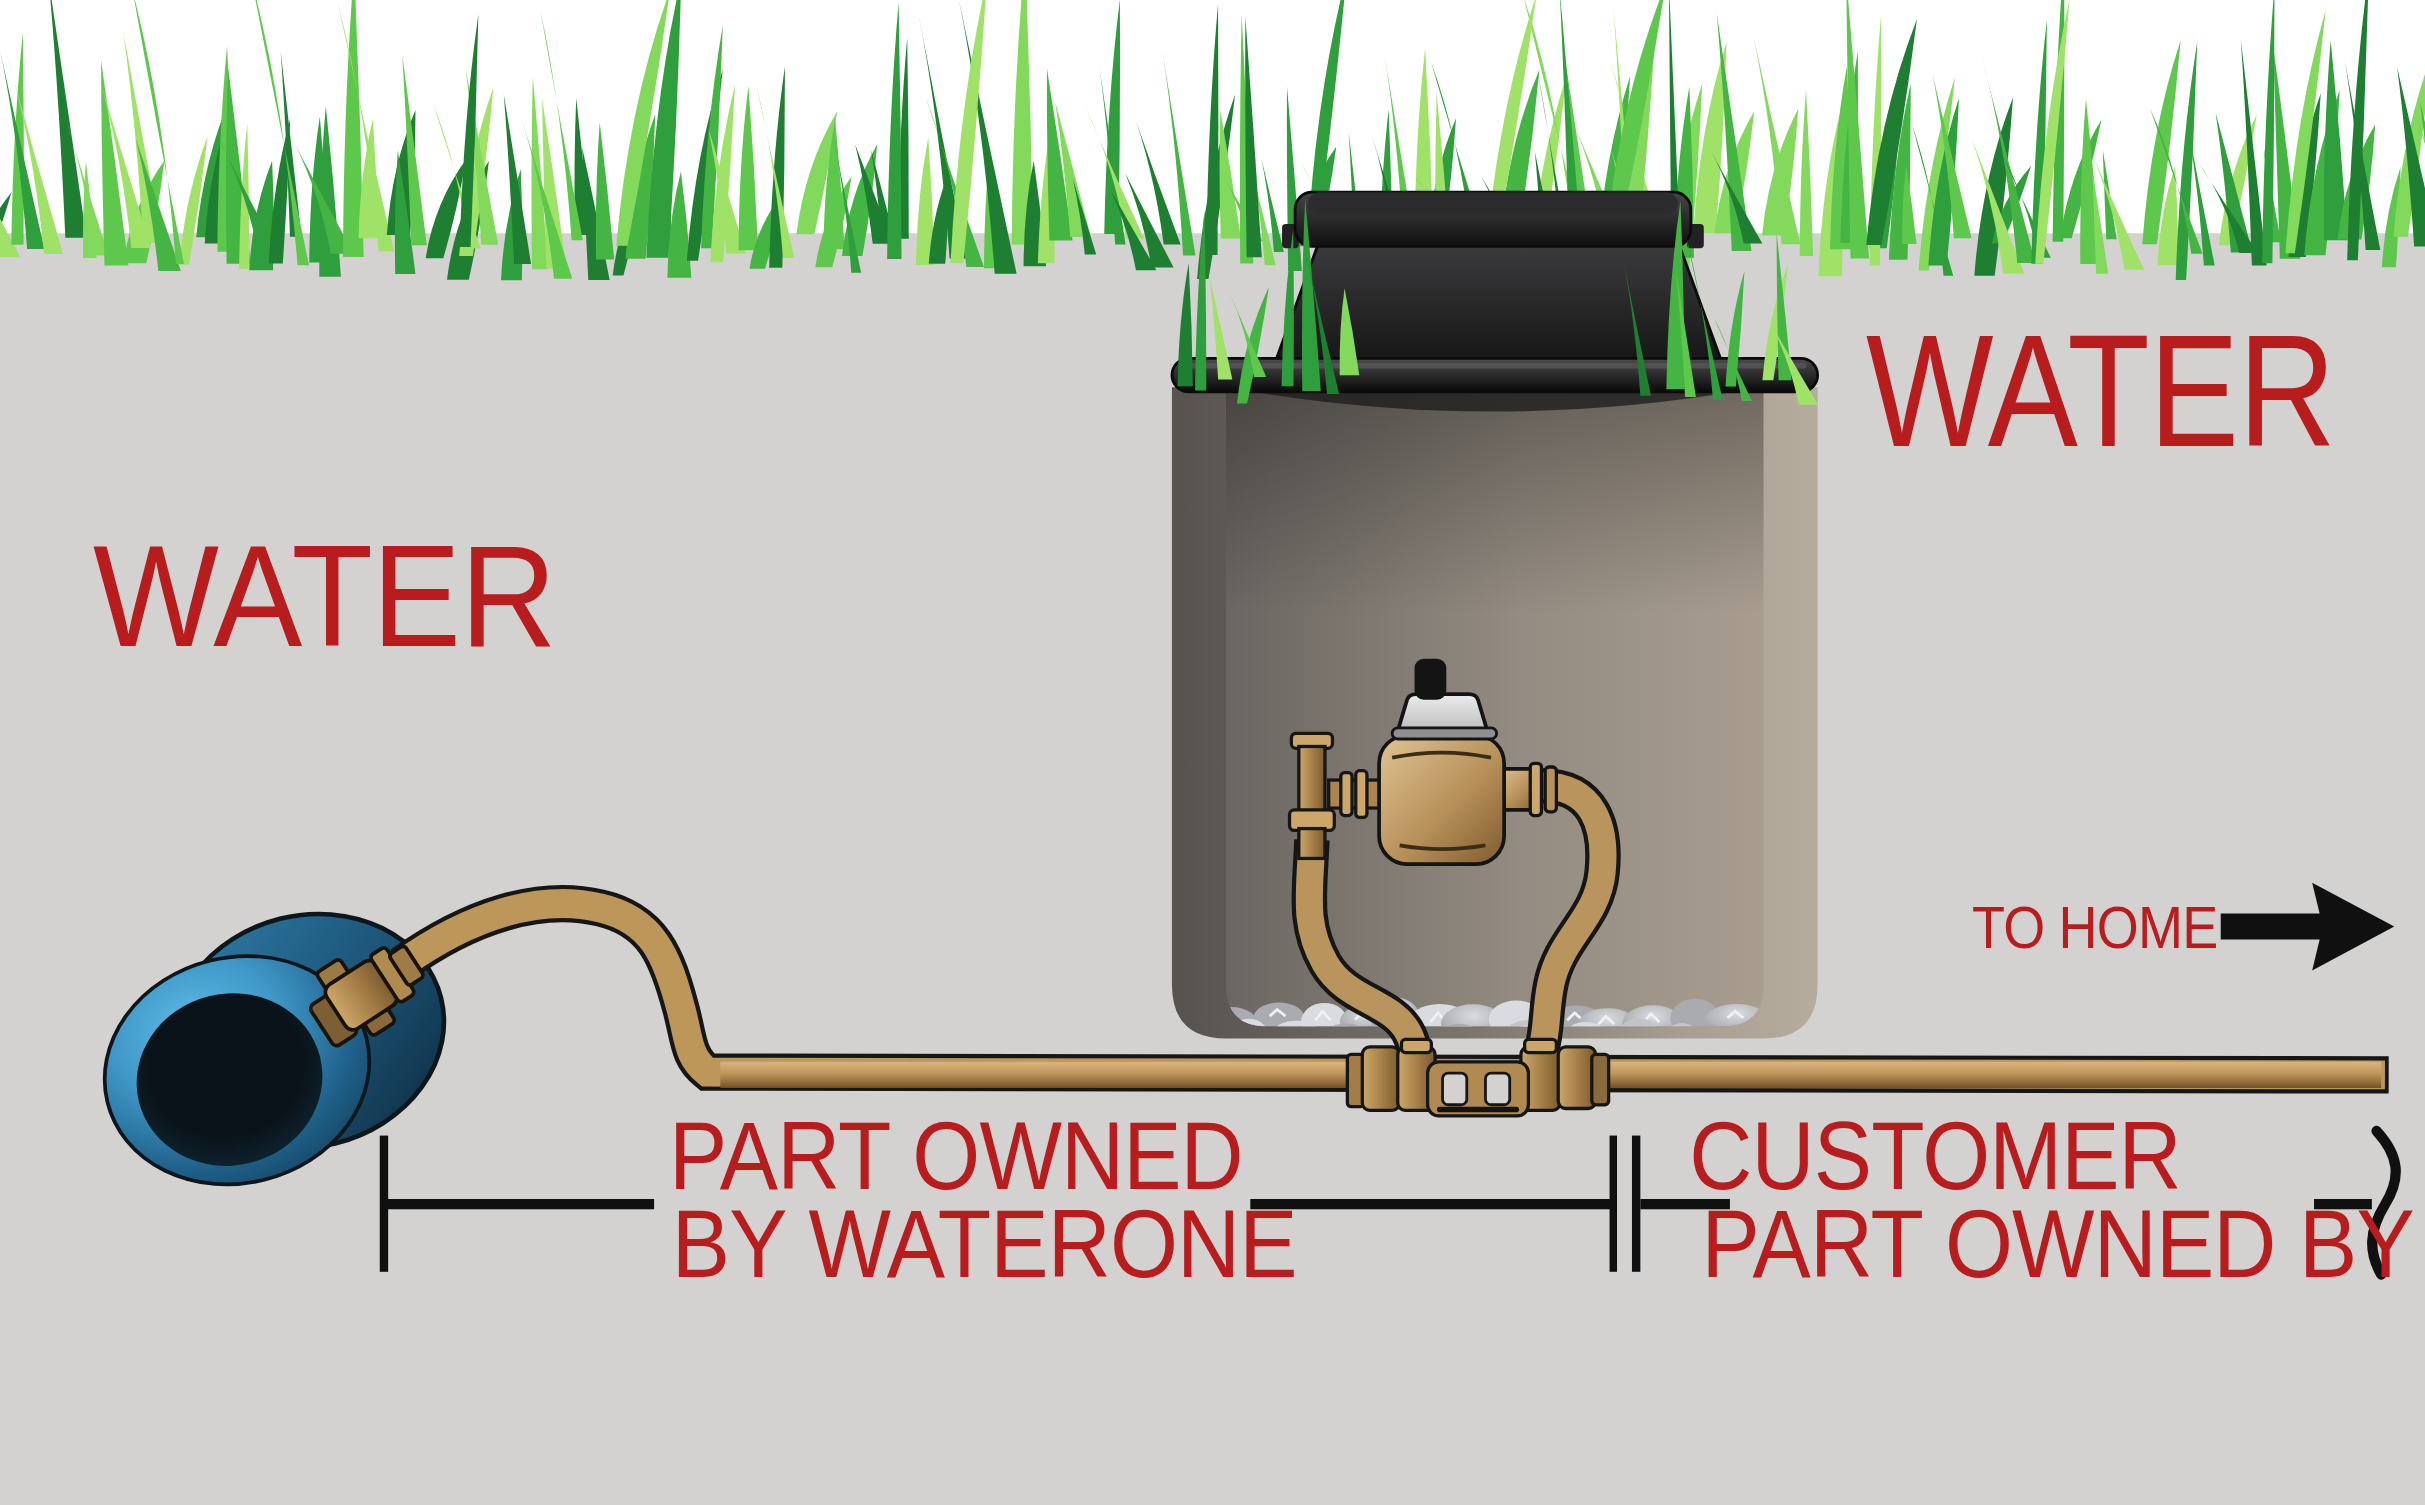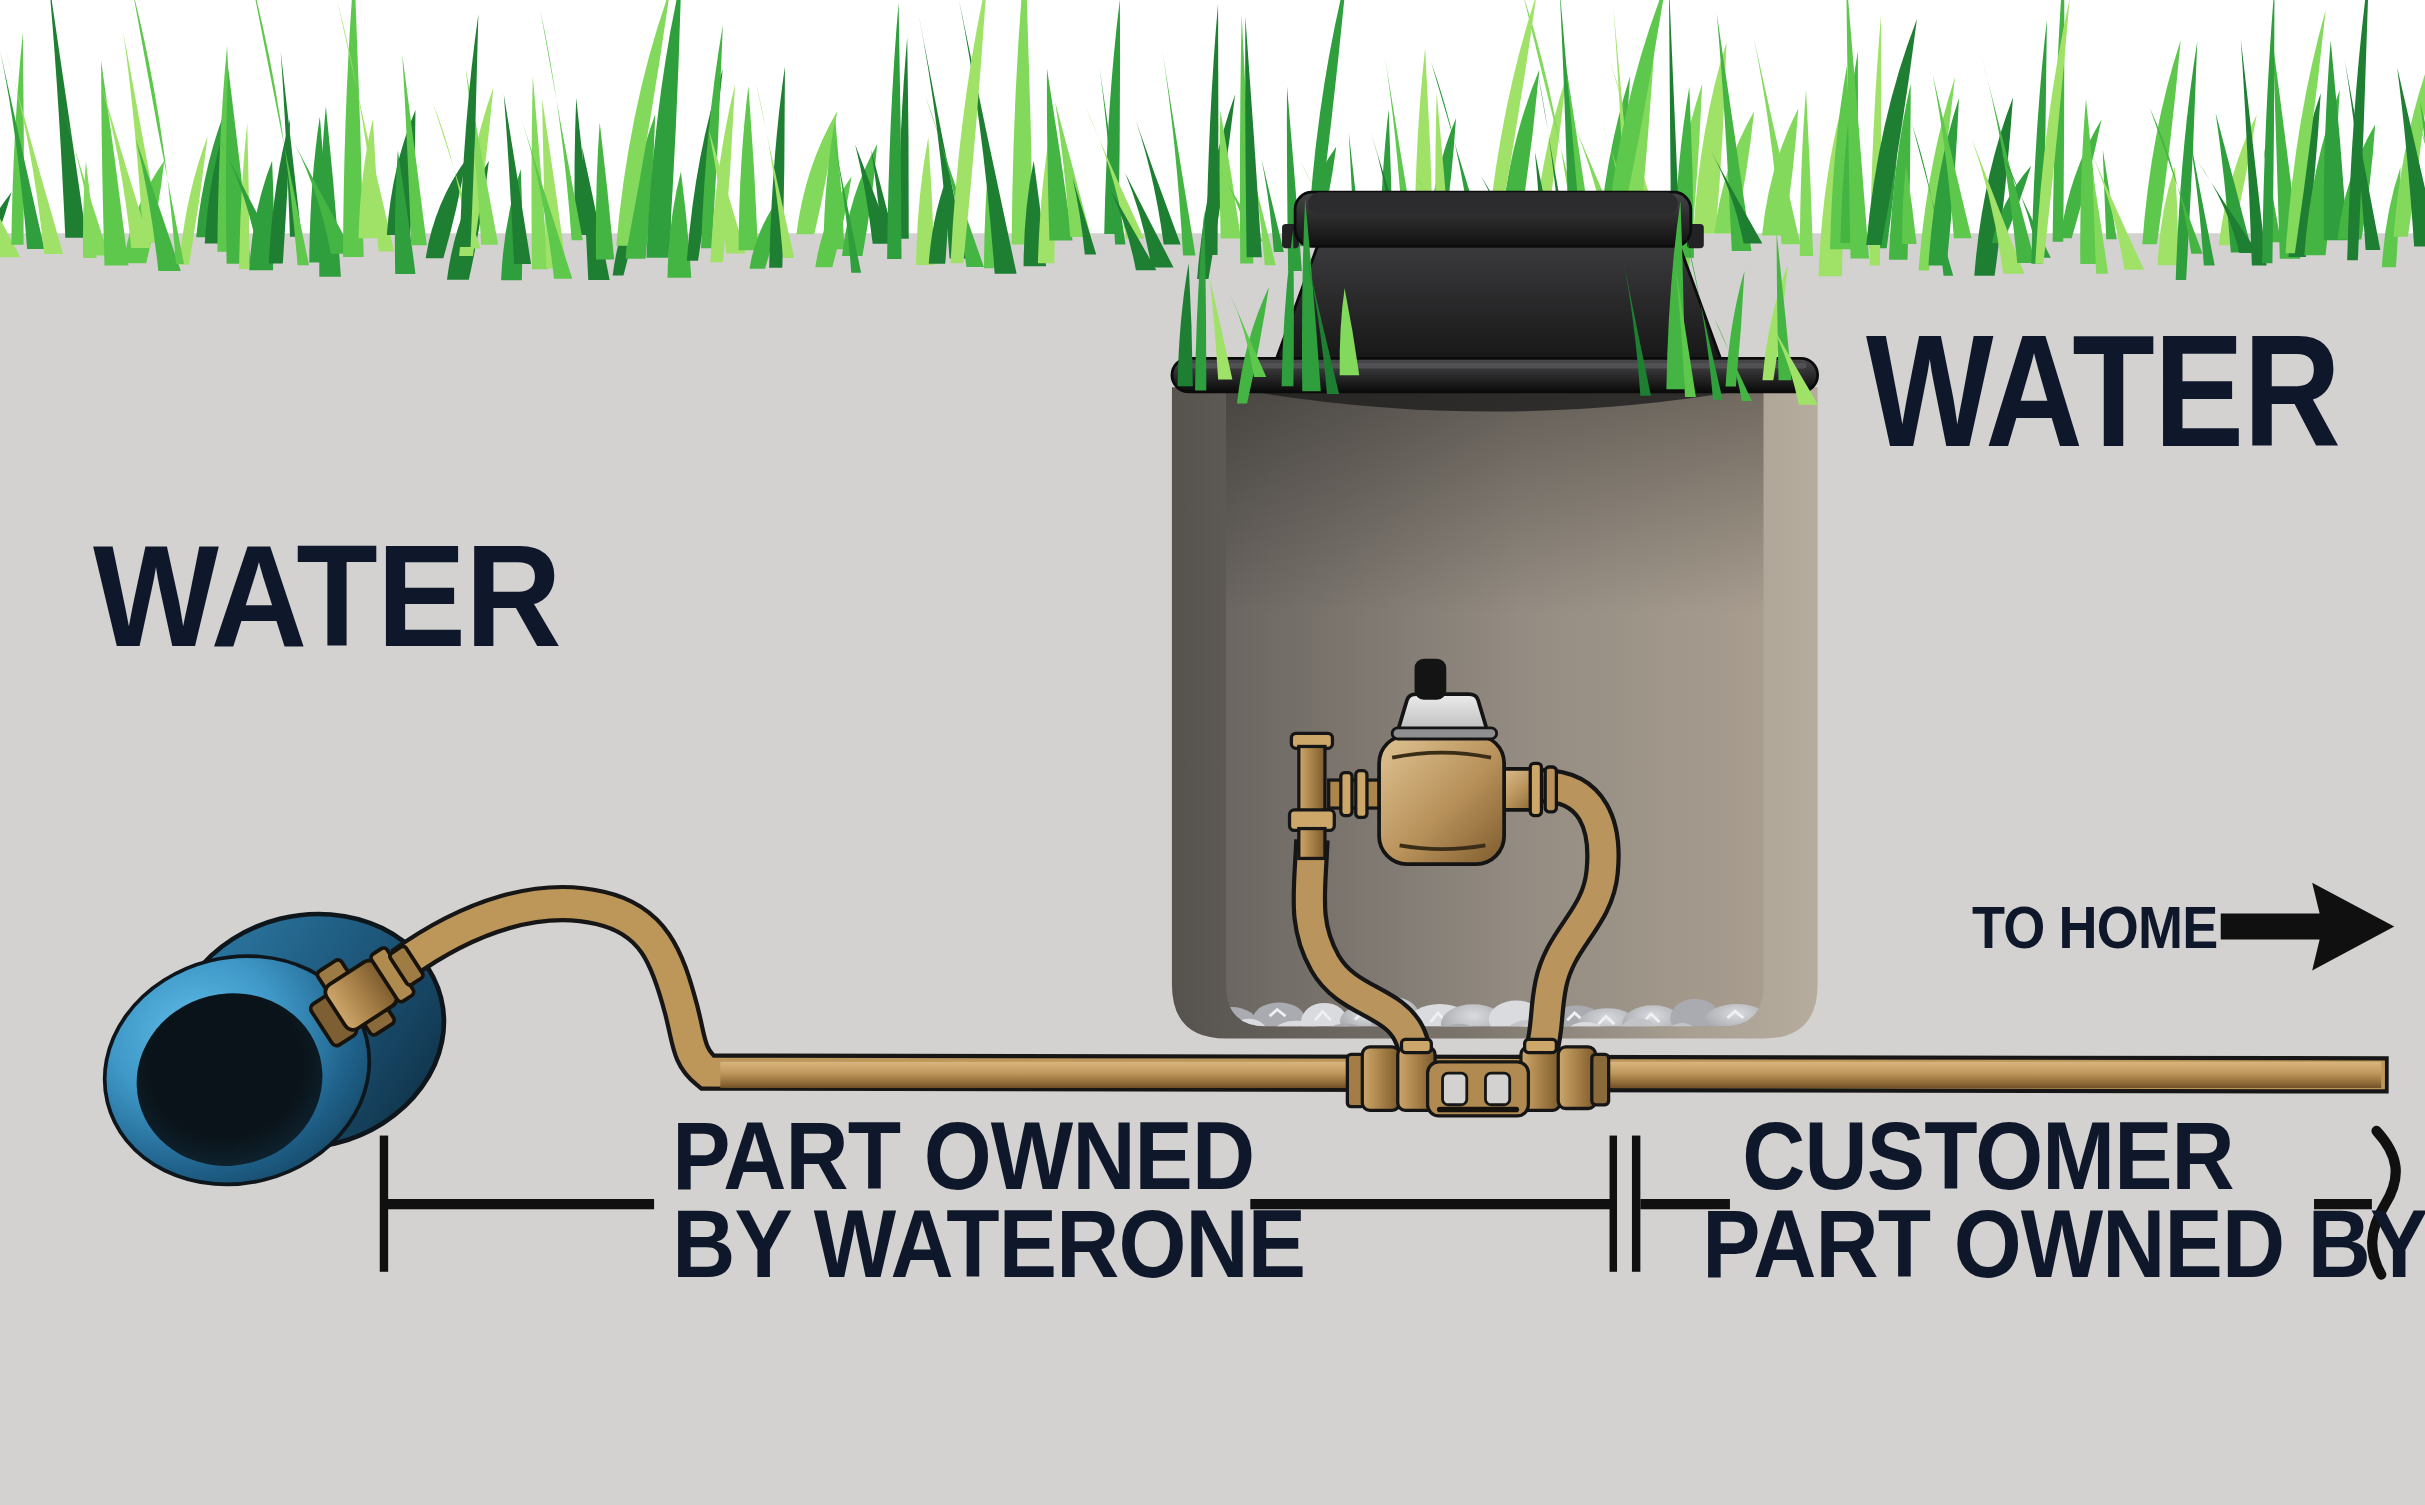--- a/index.html
+++ b/index.html
@@ -1,24 +1,24 @@
 <!DOCTYPE html>
 <html style="font-size:15px"><head>
 <meta charset="utf-8">
 <style>
   html,body{margin:0;padding:0;background:#ffffff;}
   .stage{
     position:relative;width:2426px;height:1506px;overflow:hidden;
     background:#ffffff;font-family:"Liberation Sans",sans-serif;
   }
   .stage svg{position:absolute;left:0;top:0;}
-  .lbl{position:absolute;font-weight:bold;color:#0f172a;white-space:nowrap;letter-spacing:-0.9px;}
+  .lbl{position:absolute;font-weight:normal;color:#b91c1c;white-space:nowrap;letter-spacing:-0.9px;}
   .lbl .ln{display:block;}
   .lbl .sx{display:inline-block;transform:scaleX(var(--sx,.92));transform-origin:0 50%;}
-  .lbl.center{text-align:center;}
+  .lbl.center{}
   .lbl.center .sx{transform-origin:50% 50%;}
   #waterMain  {left:93px; top:537px;  font-size:145px;line-height:118px;--sx:.92;}
   #waterMeter {left:1866px;top:321px;  font-size:159px;line-height:140px;--sx:.85;}
   #toHome     {left:1972px;top:889px;  font-size:60px; line-height:77px; --sx:.90;}
   #ownedW     {left:637px; top:1112px; width:653px;font-size:97px;line-height:88px;--sx:.90;}
   #ownedC     {left:1662px;top:1112px; width:653px;font-size:97px;line-height:88px;--sx:.90;}
   #serviceLine{left:886px; top:1299px; width:1213px;font-size:146px;line-height:131px;--sx:.93;}
 </style>
 </head>
 <body>

